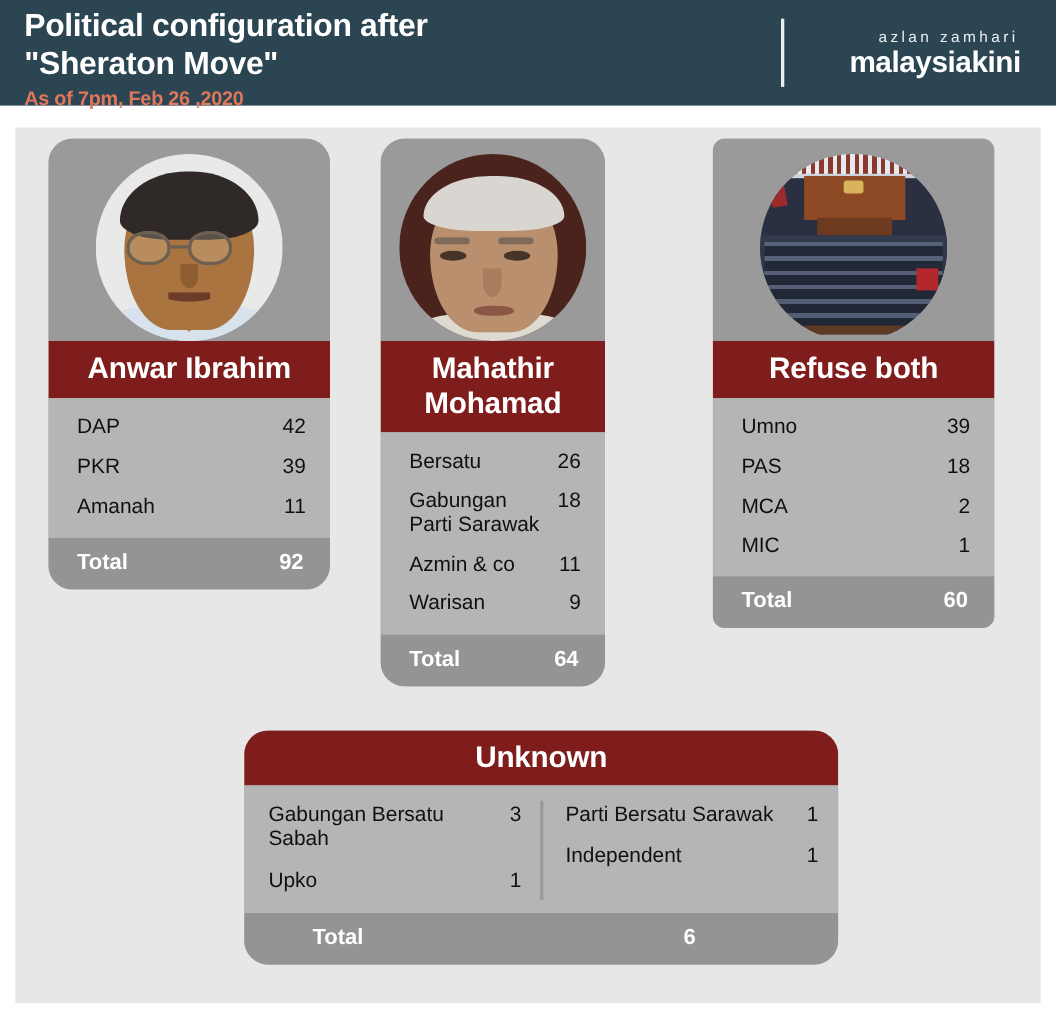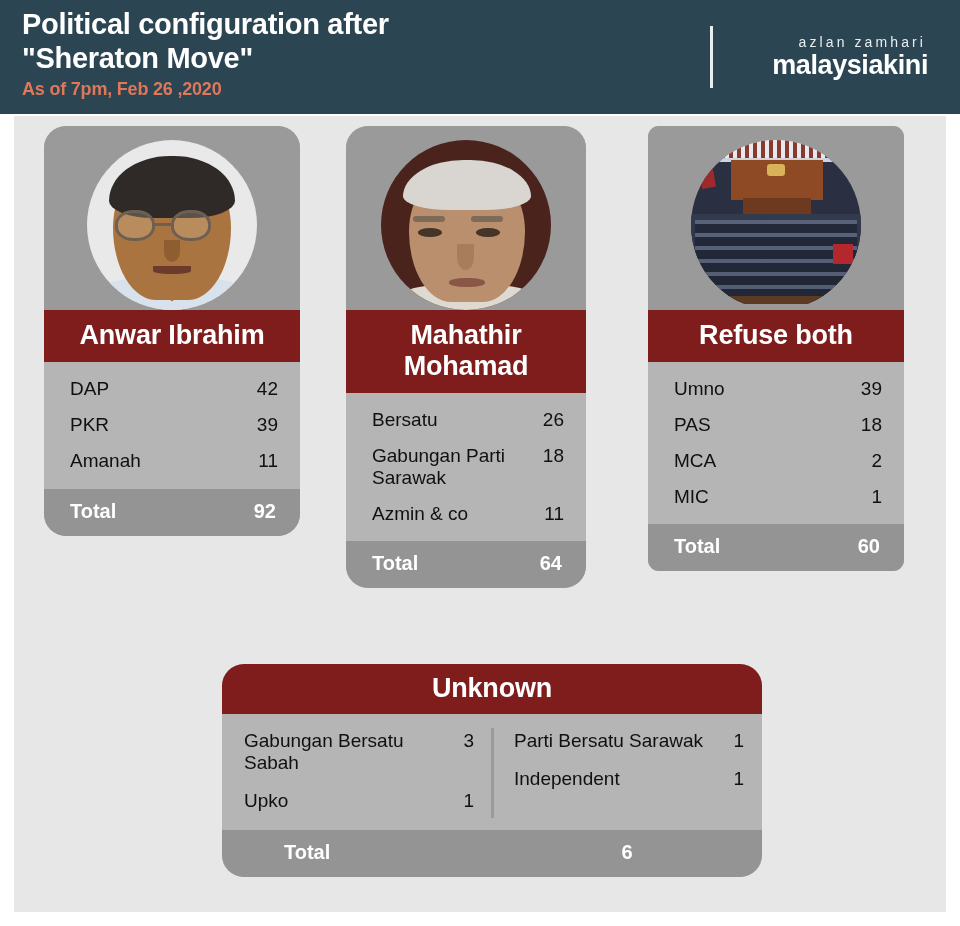--- a/index.html
+++ b/index.html
@@ -17,21 +17,21 @@
     position: relative;
     width: 960px;
     height: 926px;
     background: #ffffff;
   }
 
   
   .header {
     position: absolute;
     left: 0; top: 0;
-    width: 960px; height: 114px;
+    width: 960px; height: 96px;
     background: #2b4552;
     display: flex;
     align-items: stretch;
   }
   .header-left {
     flex: 1 1 auto;
     padding: 8px 0 0 22px;
     display: flex;
     flex-direction: column;
     justify-content: flex-start;
@@ -148,21 +148,21 @@
     font-weight: bold;
     display: flex;
     align-items: center;
     padding: 11px 24px 13px 26px;
   }
   .card-total .row-label { flex: 1 1 auto; }
   .card-total .row-value { flex: 0 0 auto; }
 
   
   #card-anwar   { left: 30px;  top: 10px;  width: 256px; }
-  #card-mahathir{ left: 332px; top: 10px;  width: 240px; }
+  #card-mahathir{ left: 332px; top: 10px;  width: 204px; }
   #card-refuse  { left: 634px; top: 10px;  width: 256px; border-radius: 11px; }
 
   
   .pf { position: absolute; inset: 0; }
   .pf.bg-light { background: #e9e9e9; }
   .pf.bg-brown { background: #4a241c; }
 
   .face {
     position: absolute;
     border-radius: 47% 47% 44% 44% / 56% 56% 64% 64%;
@@ -396,20 +396,24 @@
           <span class="row-label">Bersatu</span>
           <span class="row-value">26</span>
         </div>
         <div class="row">
           <span class="row-label">Gabungan Parti Sarawak</span>
           <span class="row-value">18</span>
         </div>
         <div class="row">
           <span class="row-label">Azmin &amp; co</span>
           <span class="row-value">11</span>
+        </div>
+        <div class="row">
+          <span class="row-label">Warisan</span>
+          <span class="row-value">9</span>
         </div>
       </div>
       <div class="card-total">
         <span class="row-label">Total</span>
         <span class="row-value">64</span>
       </div>
     </div>
 
     <div class="card" id="card-refuse">
       <div class="card-photo-wrap">

